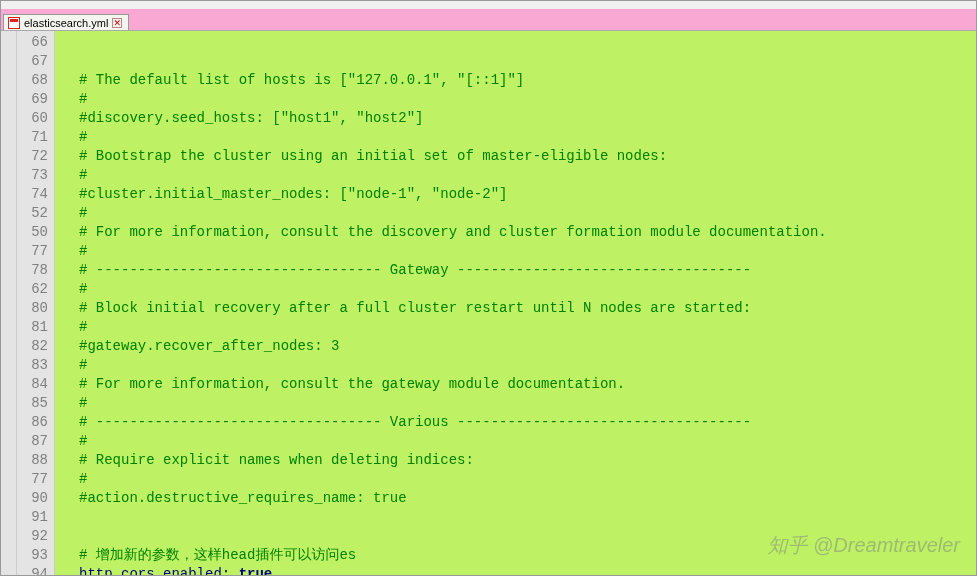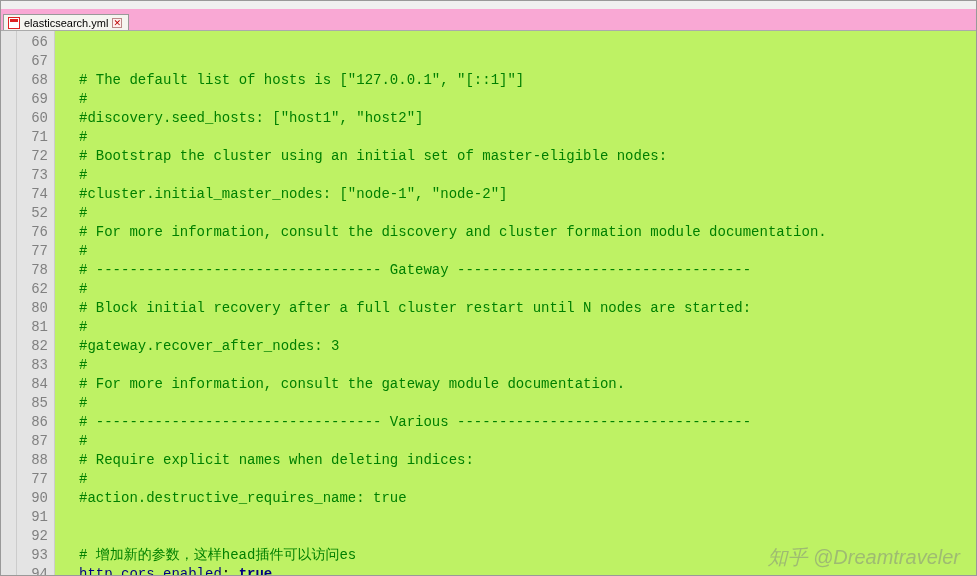--- a/index.html
+++ b/index.html
@@ -90,21 +90,21 @@
     white-space: pre;
     position: relative;
   }
   .line { height: 19px; }
   .c  { color: #008000; } 
   .k  { color: #000080; text-align: right; } 
   .t  { color: #000080; font-weight: bold; }
   .watermark {
     position: absolute;
     right: 16px;
-    bottom: 16px;
+    bottom: 28px;
     font-family: Arial, sans-serif;
     font-size: 20px;
     font-style: italic;
     color: rgba(120,120,130,0.45);
     pointer-events: none;
   }
 </style>
 </head>
 <body>
 
@@ -122,21 +122,21 @@
       <div class="line">66</div>
       <div class="line">67</div>
       <div class="line">68</div>
       <div class="line">69</div>
       <div class="line">60</div>
       <div class="line">71</div>
       <div class="line">72</div>
       <div class="line">73</div>
       <div class="line">74</div>
       <div class="line">52</div>
-      <div class="line">76</div>
+      <div class="line">50</div>
       <div class="line">77</div>
       <div class="line">78</div>
       <div class="line">62</div>
       <div class="line">80</div>
       <div class="line">81</div>
       <div class="line">82</div>
       <div class="line">83</div>
       <div class="line">84</div>
       <div class="line">85</div>
       <div class="line">86</div>

